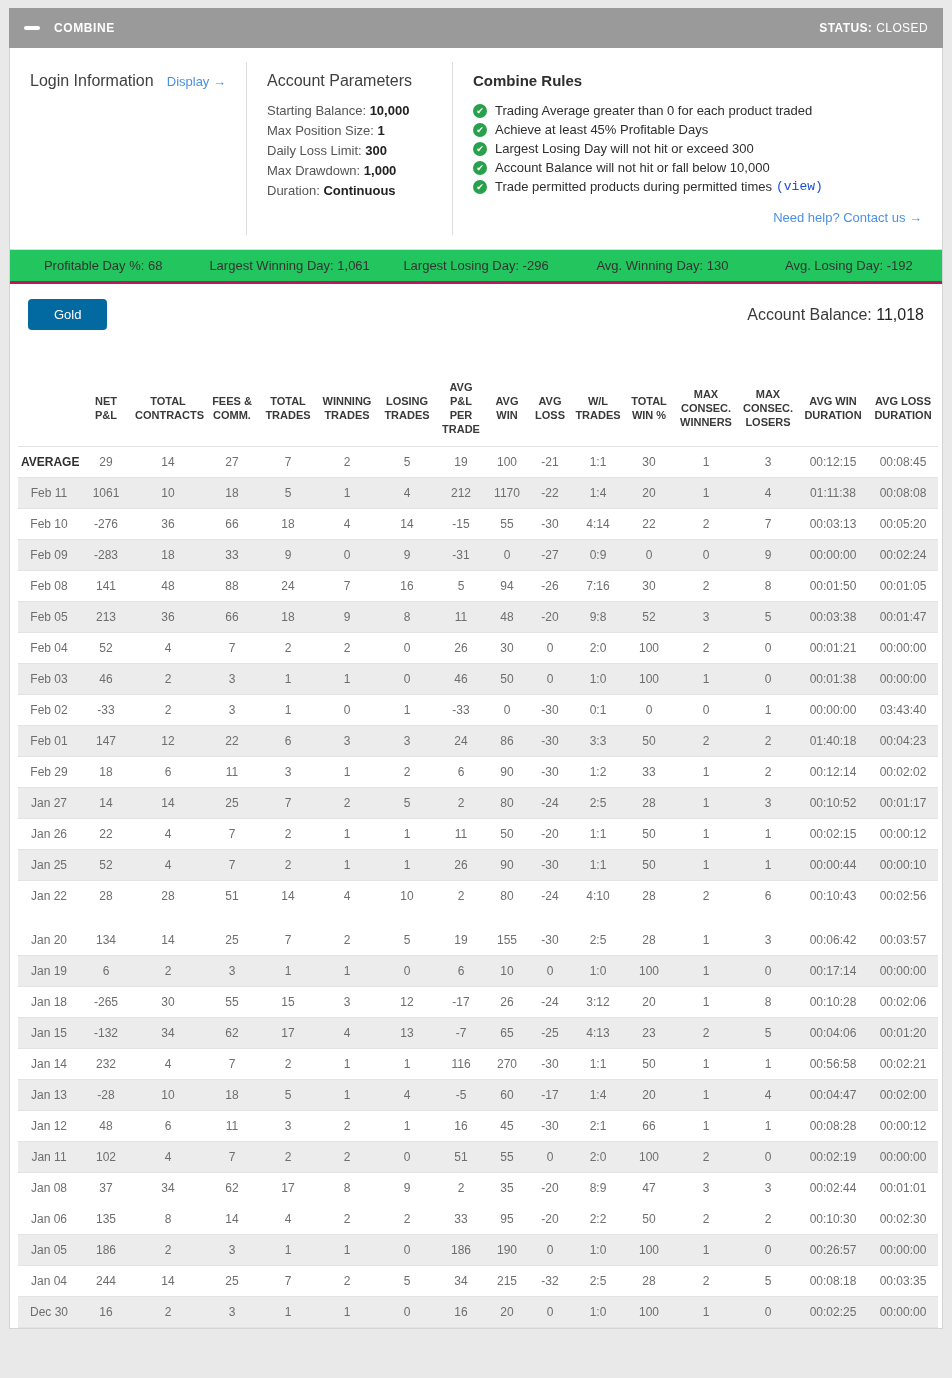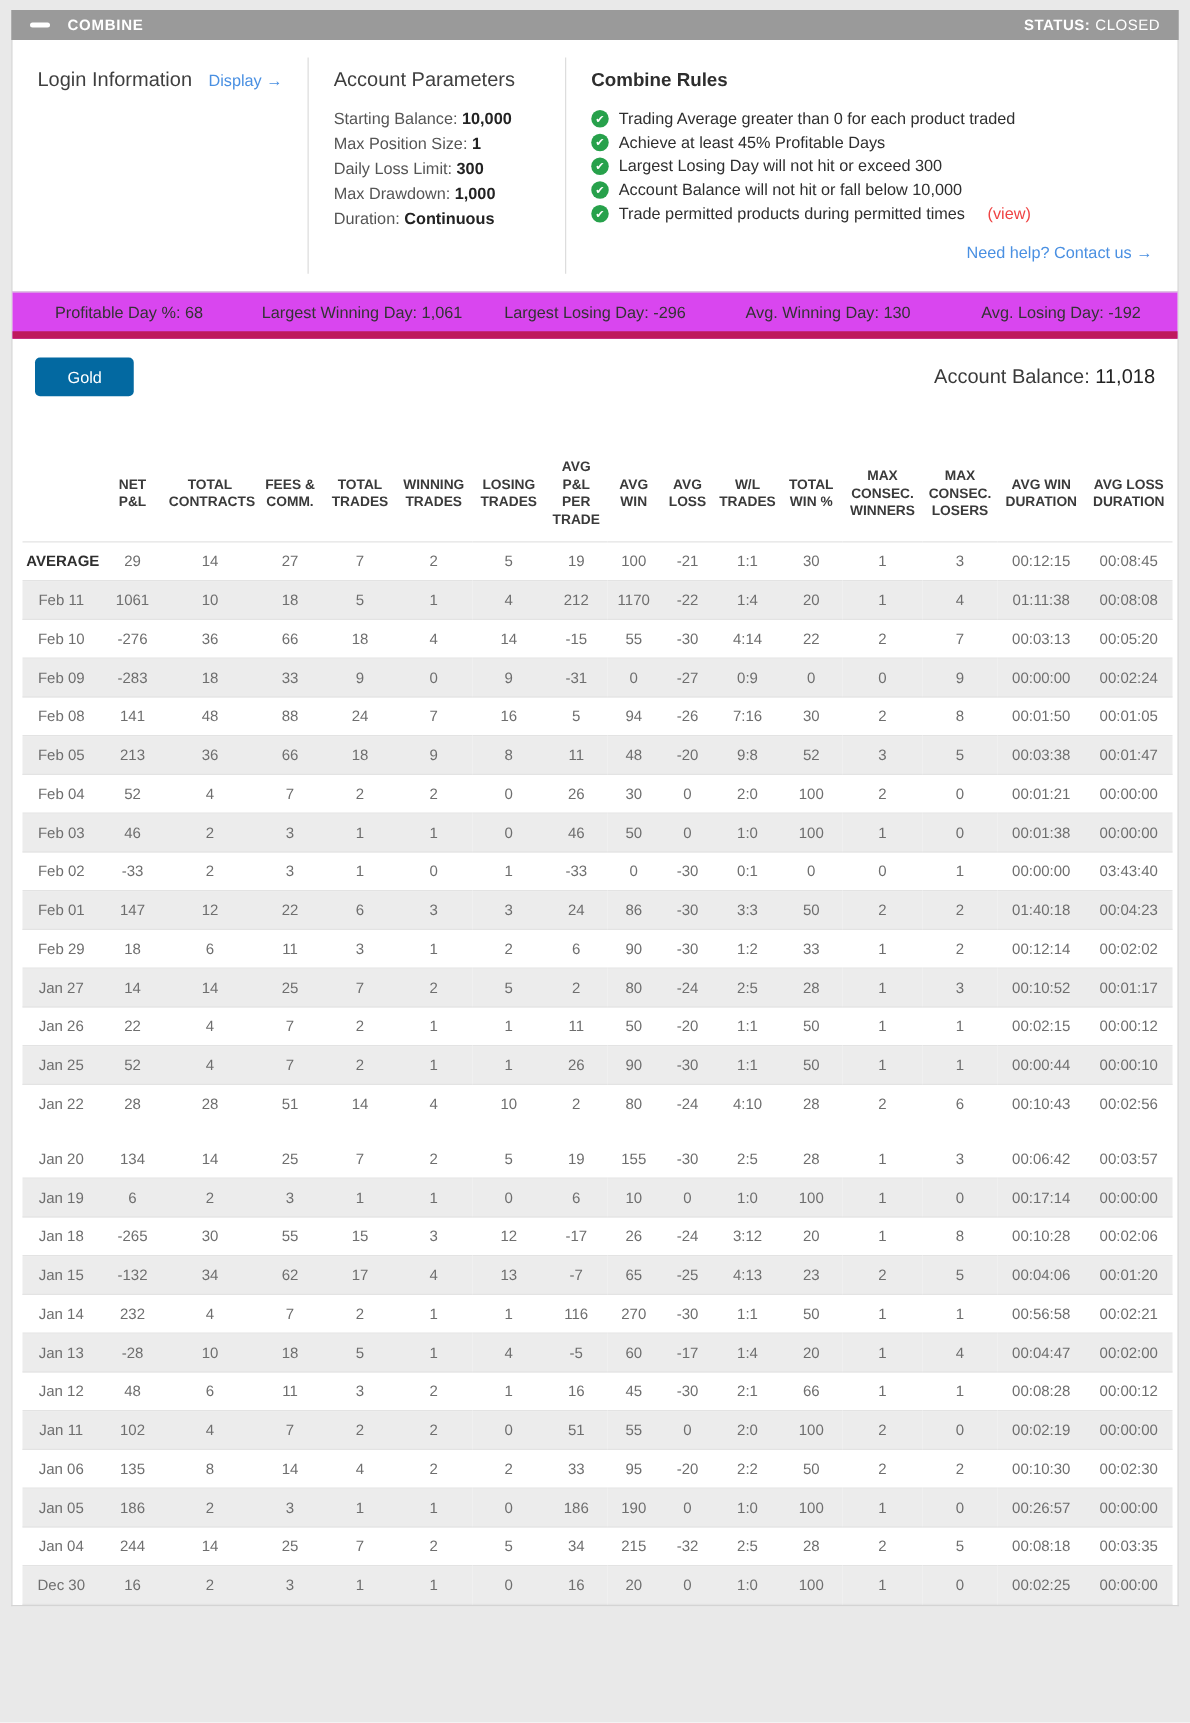--- a/index.html
+++ b/index.html
@@ -7,21 +7,21 @@
   body {
     font-family: "Liberation Sans", sans-serif;
     background: #e9e9e9;
     color: #333;
   }
   .page { padding: 8px 9px 0 9px; }
 
   
   .titlebar {
     background: #9a9a9a;
-    height: 24px;
+    height: 40px;
     display: flex;
     align-items: center;
     padding: 0 15px;
     color: #fff;
   }
   .minus-btn {
     width: 16px; height: 4px; background: #fff; border-radius: 2px;
     margin-right: 14px; display: inline-block; cursor: pointer;
   }
   .tb-title { font-size: 12px; font-weight: bold; letter-spacing: .6px; }
@@ -48,29 +48,29 @@
   .param-line { font-size: 13px; line-height: 18px; color: #555; margin-top: 2px; }
   .param-line:first-of-type { margin-top: 12px; }
   .param-line b { color: #222; }
   .rules-list { list-style: none; margin-top: 12px; }
   .rules-list li { font-size: 13px; line-height: 19px; color: #2f2f2f; display: flex; align-items: center; }
   .check-icon {
     flex: 0 0 14px; width: 14px; height: 14px; border-radius: 50%;
     background: #27a14b; color: #fff; font-size: 9px; line-height: 14px;
     text-align: center; margin-right: 8px; display: inline-block;
   }
-  .rule-link { color: #ef4444; text-decoration: none; margin-left: 18px; cursor: pointer; }
+  .rule-link { color: #1d4ed8; text-decoration: none; margin-left: 4px; cursor: pointer; font-family: Liberation Mono, monospace; }
   .help-line { text-align: right; margin-top: 14px; font-size: 13px; }
 
   
   .stats-bar {
     display: flex;
     border-top: 1px solid #ddd;
-    border-bottom: 6px solid #be185d;
-    background: #d946ef;
+    border-bottom: 3px solid #be185d;
+    background: #22c55e;
     padding: 8px 0;
   }
   .stat-item { flex: 1; text-align: center; font-size: 13px; color: #333; }
 
   
   .balance-row { display: flex; align-items: center; padding: 15px 18px 6px 18px; }
   .gold-btn {
     background: #0369a1; color: #fff; border: none; border-radius: 4px;
     font-family: inherit; font-size: 13px; padding: 8px 26px; cursor: pointer;
   }
@@ -635,20 +635,38 @@
               <td>55</td>
               <td>0</td>
               <td>2:0</td>
               <td>100</td>
               <td>2</td>
               <td>0</td>
               <td>00:02:19</td>
               <td>00:00:00</td>
             </tr>
             <tr class="">
+              <th>Jan 08</th>
+              <td>37</td>
+              <td>34</td>
+              <td>62</td>
+              <td>17</td>
+              <td>8</td>
+              <td>9</td>
+              <td>2</td>
+              <td>35</td>
+              <td>-20</td>
+              <td>8:9</td>
+              <td>47</td>
+              <td>3</td>
+              <td>3</td>
+              <td>00:02:44</td>
+              <td>00:01:01</td>
+            </tr>
+            <tr class="">
               <th>Jan 06</th>
               <td>135</td>
               <td>8</td>
               <td>14</td>
               <td>4</td>
               <td>2</td>
               <td>2</td>
               <td>33</td>
               <td>95</td>
               <td>-20</td>

